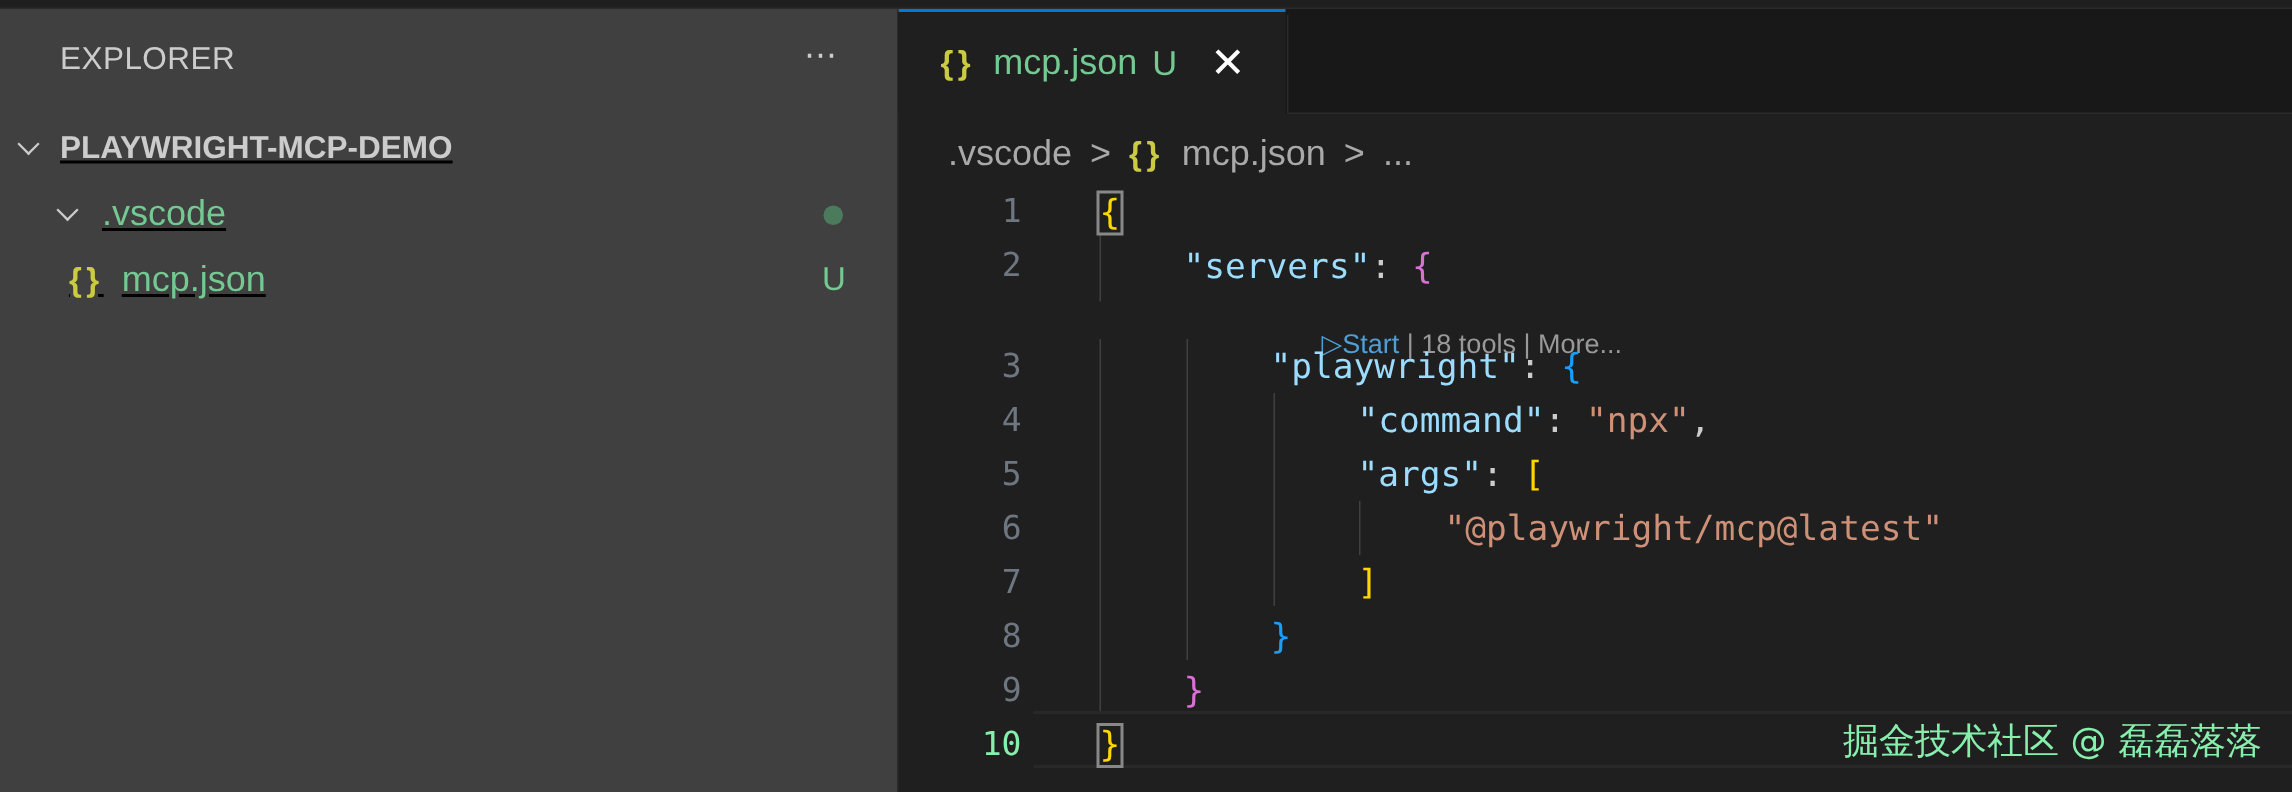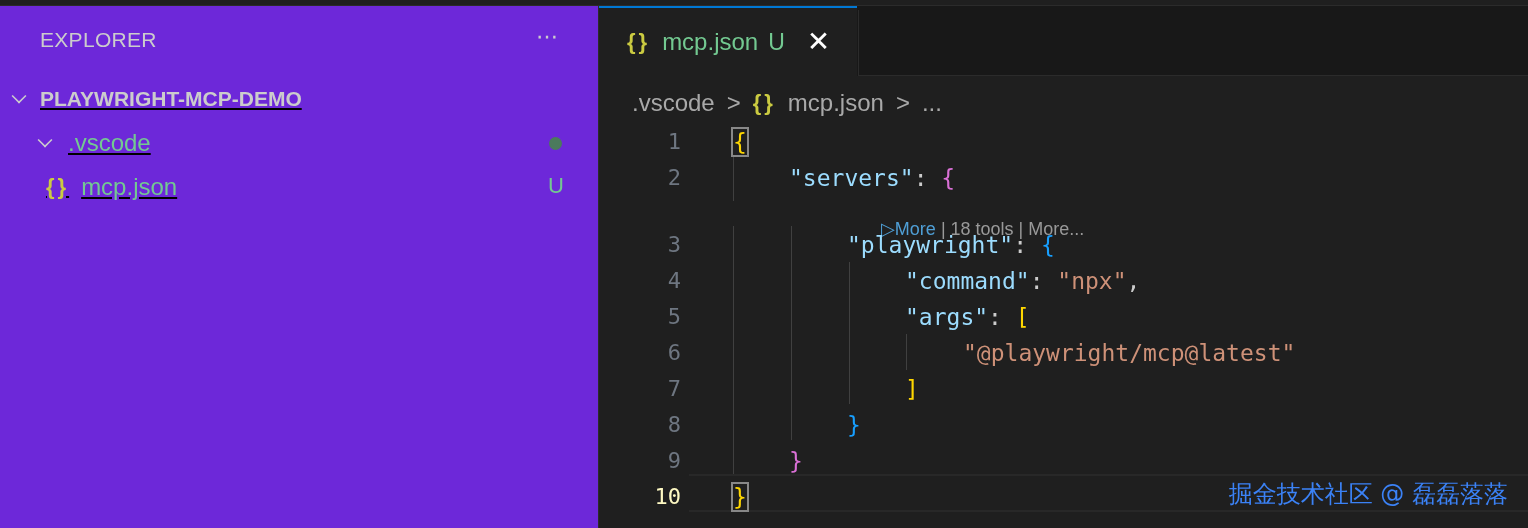--- a/index.html
+++ b/index.html
@@ -1,18 +1,18 @@
 <!DOCTYPE html>
 <html><head>
 <meta charset="utf-8">
 <style>
   html, body { margin:0; padding:0; }
   body { width:1528px; height:528px; background:#181818; overflow:hidden; position:relative; font-family:"Liberation Sans", sans-serif; }
   .topline { position:absolute; left:0; top:0; width:1528px; height:5px; background:#1f1f1f; border-bottom:1px solid #2b2b2b; }
-  .sidebar { position:absolute; left:0; top:6px; width:598px; height:522px; background:#6d28d9; border-right:1px solid #2b2b2b; }
+  .sidebar { position:absolute; left:0; top:6px; width:598px; height:522px; background:#404040; border-right:1px solid #2b2b2b; }
   .sb-title { position:absolute; left:40px; top:22px; font-size:21px; color:#cccccc; letter-spacing:0.3px; }
   .sb-more { position:absolute; left:536px; top:18px; font-size:22px; color:#cccccc; letter-spacing:1px; }
   .tree-row { position:absolute; left:0; width:598px; height:44px; display:flex; align-items:center;text-decoration:underline; }
   .chev { display:inline-block; width:12px; height:12px; border-right:2px solid #cccccc; border-bottom:2px solid #cccccc; transform:rotate(45deg) scale(0.75); }
   .root-label { font-weight:bold; color:#cccccc; font-size:21px; }
   .folder-label { color:#73c991; font-size:24px; }
   .file-label { color:#73c991; font-size:24px; }
   .json-icon { color:#cbcb41; font-size:22px; font-weight:bold; letter-spacing:3px; }
   .dot { position:absolute; left:549px; width:13px; height:13px; border-radius:50%; background:#4b7a5c; }
   .u-badge { position:absolute; left:548px; color:#73c991; font-size:22px; }
@@ -26,34 +26,34 @@
   .tab-close { margin-left:22px; color:#ffffff; font-size:28px; line-height:1; }
   .tab-empty { position:absolute; left:259px; top:4px; width:670px; height:66px; border-left:1px solid #2b2b2b; border-bottom:1px solid #2b2b2b; box-sizing:border-box; background:#181818; }
 
   .breadcrumb { position:absolute; left:33px; top:80px; height:34px; display:flex; align-items:center; font-size:24px; color:#a9a9a9; }
   .breadcrumb .sep { margin:0 12px; color:#a9a9a9; font-size:24px; }
   .breadcrumb .bc-icon { color:#cbcb41; font-weight:bold; letter-spacing:3px; margin-right:12px; font-size:22px; }
 
   .code { position:absolute; left:0; top:114px; width:929px; font-family:"DejaVu Sans Mono", monospace; font-size:23px; }
   .line { position:absolute; left:0; width:929px; height:36px; line-height:36px; }
   .ln { position:absolute; left:0; width:82px; text-align:right; color:#6e7681; font-size:22px; }
-  .ln.active { color:#fef9c3; }
+  .ln.active { color:#86efac; }
   .txt { position:absolute; left:134px; white-space:pre; color:#cccccc; }
   .key { color:#9cdcfe; }
   .str { color:#ce9178; }
   .b1 { color:#ffd700; }
   .b2 { color:#da70d6; }
   .b3 { color:#179fff; }
   .punc { color:#cccccc; }
   .bracket-box { outline:2px solid #888888; outline-offset:0; }
   .codelens { position:absolute; left:252px; top:77px; font-family:"Liberation Sans", sans-serif; font-size:18px; color:#999999; white-space:pre; }
   .codelens .start { color:#4f9fd6; }
   .guide { position:absolute; width:1px; background:#404040; }
   .cur-line { position:absolute; left:90px; width:839px; top:474px; height:34px; border-top:2px solid #282828; border-bottom:2px solid #282828; }
-  .watermark { position:absolute; right:20px; bottom:18px; font-size:24px; color:#3b82f6; font-family:"DejaVu Sans", sans-serif; }
+  .watermark { position:absolute; right:20px; bottom:18px; font-size:24px; color:#86efac; font-family:"DejaVu Sans", sans-serif; }
 </style>
 </head>
 <body>
 
 <div class="topline"></div>
 
 <div class="sidebar">
   <div class="sb-title">EXPLORER</div>
   <div class="sb-more">⋯</div>
 
@@ -105,21 +105,21 @@
 
     <div class="line" style="top:4px;">
       <span class="ln">1</span>
       <span class="txt"><span class="b1 bracket-box">{</span></span>
     </div>
     <div class="line" style="top:40px;">
       <span class="ln">2</span>
       <span class="txt" style="left:190px;"><span class="key">"servers"</span><span class="punc">: </span><span class="b2">{</span></span>
     </div>
     <div class="codelens">
-      <span class="start">▷More</span><span> | 18 tools | More...</span>
+      <span class="start">▷Start</span><span> | 18 tools | More...</span>
     </div>
     <div class="line" style="top:107px;">
       <span class="ln">3</span>
       <span class="txt" style="left:248px;"><span class="key">"playwright"</span><span class="punc">: </span><span class="b3">{</span></span>
     </div>
     <div class="line" style="top:143px;">
       <span class="ln">4</span>
       <span class="txt" style="left:306px;"><span class="key">"command"</span><span class="punc">: </span><span class="str">"npx"</span><span class="punc">,</span></span>
     </div>
     <div class="line" style="top:179px;">

